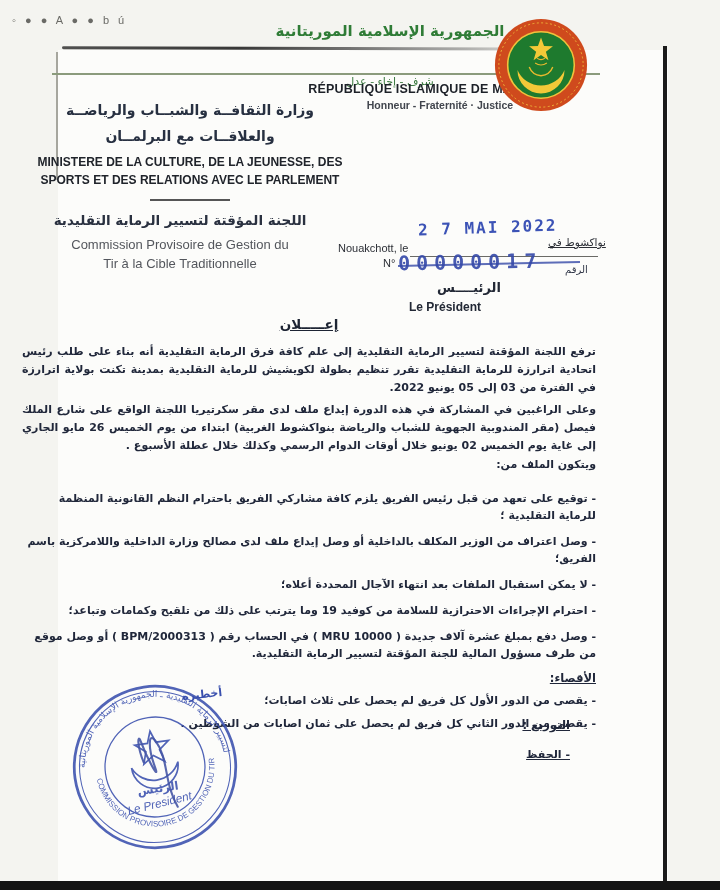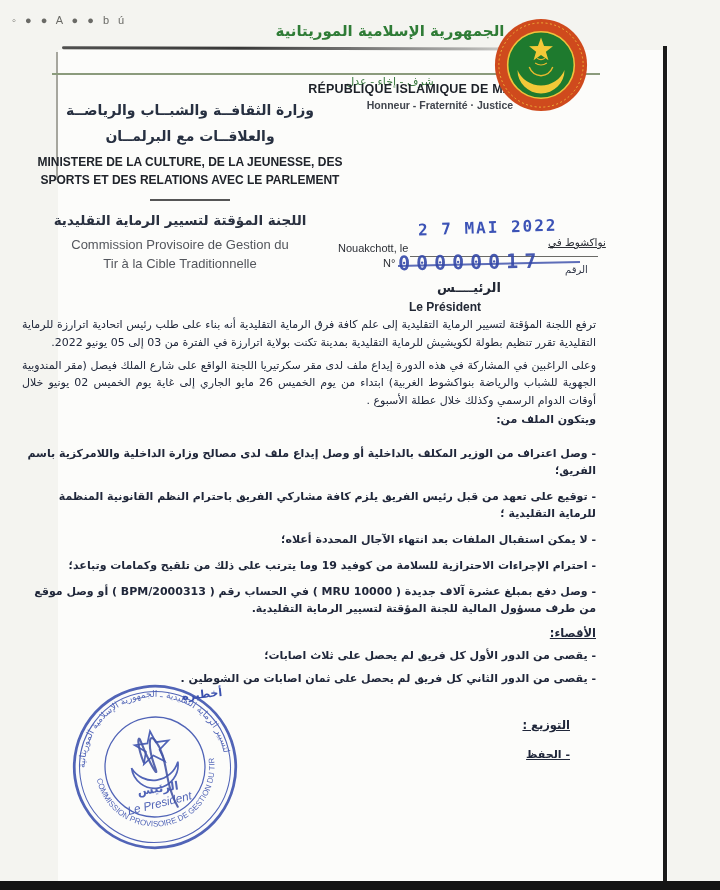--- a/index.html
+++ b/index.html
@@ -108,21 +108,21 @@
   
   .flow {
     position:absolute; left:22px; top:316px; width:574px;
     direction:rtl; color:#20273a;
   }
   .ann-title {
     text-align:center; font-size:13.5px; font-weight:bold;
     text-decoration:underline; margin-bottom:11px; color:#1d2433;
   }
   .para {
-    font-size:11px; line-height:1.62; text-align:justify; font-weight:400;
+    font-size:11px; line-height:1.62; text-align:justify; font-weight:700;
   }
   .para1 { margin-bottom:5px; }
   .para2 { margin-bottom:3px; }
   .file-intro { font-size:11px; font-weight:600; margin-bottom:19px; }
   .file-item { font-size:11px; font-weight:600; line-height:1.55; margin-bottom:9px; }
   .elim-head {
     font-size:11.5px; font-weight:bold; text-decoration:underline;
     margin:3px 0 9px 0;
   }
   .elim-item { font-size:11px; font-weight:600; margin-bottom:10px; }
@@ -189,25 +189,26 @@
 <div class="ref-place-ar ar">نواكشوط في</div>
 <div class="ref-num-label">N°</div>
 <div class="num-stamp">00000017</div>
 <div class="num-strike"></div>
 <div class="ref-num-ar ar">الرقم</div>
 
 <div class="sig-ar ar">الرئيــــس</div>
 <div class="sig-fr">Le Président</div>
 
 <div class="flow ar">
+  <div class="ann-title">إعـــــلان</div>
   <div class="para para1">ترفع اللجنة المؤقتة لتسيير الرماية التقليدية إلى علم كافة فرق الرماية التقليدية أنه بناء على طلب رئيس اتحادية اترارزة للرماية التقليدية تقرر تنظيم بطولة لكويشيش للرماية التقليدية بمدينة تكنت بولاية اترارزة في الفترة من 03 إلى 05 يونيو 2022.</div>
   <div class="para para2">وعلى الراغبين في المشاركة في هذه الدورة إيداع ملف لدى مقر سكرتيريا اللجنة الواقع على شارع الملك فيصل (مقر المندوبية الجهوية للشباب والرياضة بنواكشوط الغربية) ابتداء من يوم الخميس 26 مايو الجاري إلى غاية يوم الخميس 02 يونيو خلال أوقات الدوام الرسمي وكذلك خلال عطلة الأسبوع .</div>
   <div class="file-intro">ويتكون الملف من:</div>
+  <div class="file-item">- توقيع على تعهد من قبل رئيس الفريق يلزم كافة مشاركي الفريق باحترام النظم القانونية المنظمة للرماية التقليدية ؛</div>
   <div class="file-item">- وصل اعتراف من الوزير المكلف بالداخلية أو وصل إيداع ملف لدى مصالح وزارة الداخلية واللامركزية باسم الفريق؛</div>
-  <div class="file-item">- توقيع على تعهد من قبل رئيس الفريق يلزم كافة مشاركي الفريق باحترام النظم القانونية المنظمة للرماية التقليدية ؛</div>
   <div class="file-item">- لا يمكن استقبال الملفات بعد انتهاء الآجال المحددة أعلاه؛</div>
   <div class="file-item">- احترام الإجراءات الاحترازية للسلامة من كوفيد 19 وما يترتب على ذلك من تلقيح وكمامات وتباعد؛</div>
   <div class="file-item">- وصل دفع بمبلغ عشرة آلاف جديدة ( 10000 MRU ) في الحساب رقم ( 2000313/BPM ) أو وصل موقع من طرف مسؤول المالية للجنة المؤقتة لتسيير الرماية التقليدية.</div>
   <div class="elim-head">الأقصاء:</div>
   <div class="elim-item">- يقصى من الدور الأول كل فريق لم يحصل على ثلاث اصابات؛</div>
   <div class="elim-item">- يقصى من الدور الثاني كل فريق لم يحصل على ثمان اصابات من الشوطين .</div>
 </div>
 
 <div class="dist ar">
   <div class="dist-head">التوزيع :</div>

